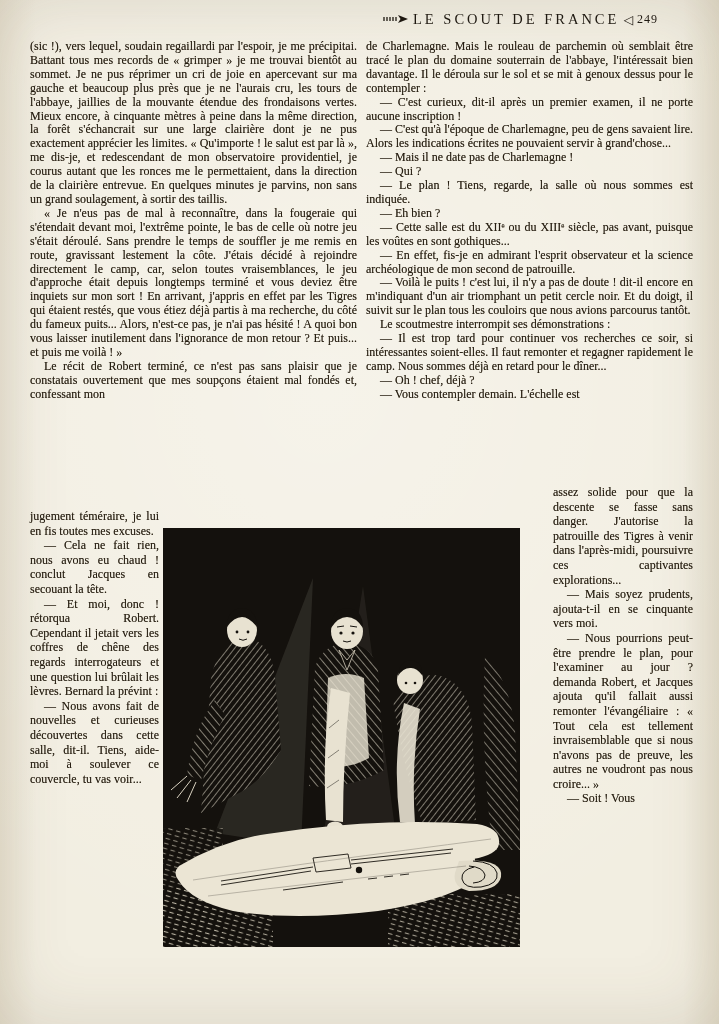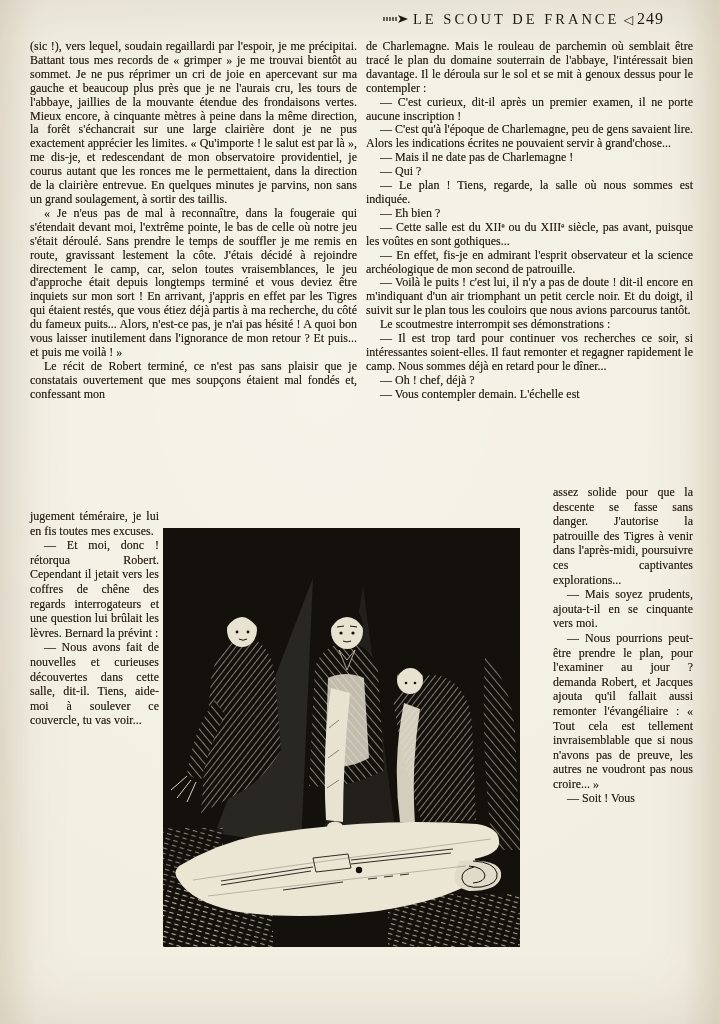--- a/index.html
+++ b/index.html
@@ -13,21 +13,21 @@
     font-family:"Liberation Serif","DejaVu Serif",serif;
     color:#261e12;
   }
   .header {
     position:absolute; left:383px; top:10px;
     display:flex; align-items:center; gap:4px;
     white-space:nowrap; color:#1e1810;
   }
   .header .title { font-size:14.5px; letter-spacing:3px; }
   .header .marker { font-family:"DejaVu Sans",sans-serif; font-size:12.5px; letter-spacing:0; }
-  .header .pagenum { font-size:16px; letter-spacing:1px; }
+  .header .pagenum { font-size:12px; letter-spacing:1px; }
   .arrow-ico { display:inline-block; }
 
   .textblock {
     position:absolute; text-align:justify;
     font-size:12px; line-height:13.9px;
     text-shadow:0 0 .4px rgba(45,34,16,.55);
     hyphens:auto; -webkit-hyphens:auto;
   }
   .textblock p { margin:0; text-indent:14px; }
   .textblock p.noindent { text-indent:0; }
@@ -81,20 +81,21 @@
     <p>— En effet, fis-je en admirant l'esprit observateur et la science archéologique de mon second de patrouille.</p>
     <p>— Voilà le puits ! c'est lui, il n'y a pas de doute ! dit-il encore en m'indiquant d'un air triomphant un petit cercle noir. Et du doigt, il suivit sur le plan tous les couloirs que nous avions parcourus tantôt.</p>
     <p>Le scoutmestre interrompit ses démonstrations :</p>
     <p>— Il est trop tard pour continuer vos recherches ce soir, si intéressantes soient-elles. Il faut remonter et regagner rapidement le camp. Nous sommes déjà en retard pour le dîner...</p>
     <p>— Oh ! chef, déjà ?</p>
     <p>— Vous contempler demain. L'échelle est</p>
   </div>
 
   <div class="textblock" id="left-narrow">
     <p class="noindent">jugement téméraire, je lui en fis toutes mes excuses.</p>
+    <p>— Cela ne fait rien, nous avons eu chaud ! conclut Jacques en secouant la tête.</p>
     <p>— Et moi, donc ! rétorqua Robert. Cependant il jetait vers les coffres de chêne des regards interrogateurs et une question lui brûlait les lèvres. Bernard la prévint :</p>
     <p>— Nous avons fait de nouvelles et curieuses découvertes dans cette salle, dit-il. Tiens, aide-moi à soulever ce couvercle, tu vas voir...</p>
   </div>
 
   <div class="textblock" id="right-narrow">
     <p class="noindent">assez solide pour que la descente se fasse sans danger. J'autorise la patrouille des Tigres à venir dans l'après-midi, poursuivre ces captivantes explorations...</p>
     <p>— Mais soyez prudents, ajouta-t-il en se cinquante vers moi.</p>
     <p>— Nous pourrions peut-être prendre le plan, pour l'examiner au jour ? demanda Robert, et Jacques ajouta qu'il fallait aussi remonter l'évangéliaire : « Tout cela est tellement invraisemblable que si nous n'avons pas de preuve, les autres ne voudront pas nous croire... »</p>
     <p>— Soit ! Vous</p>
   </div>

